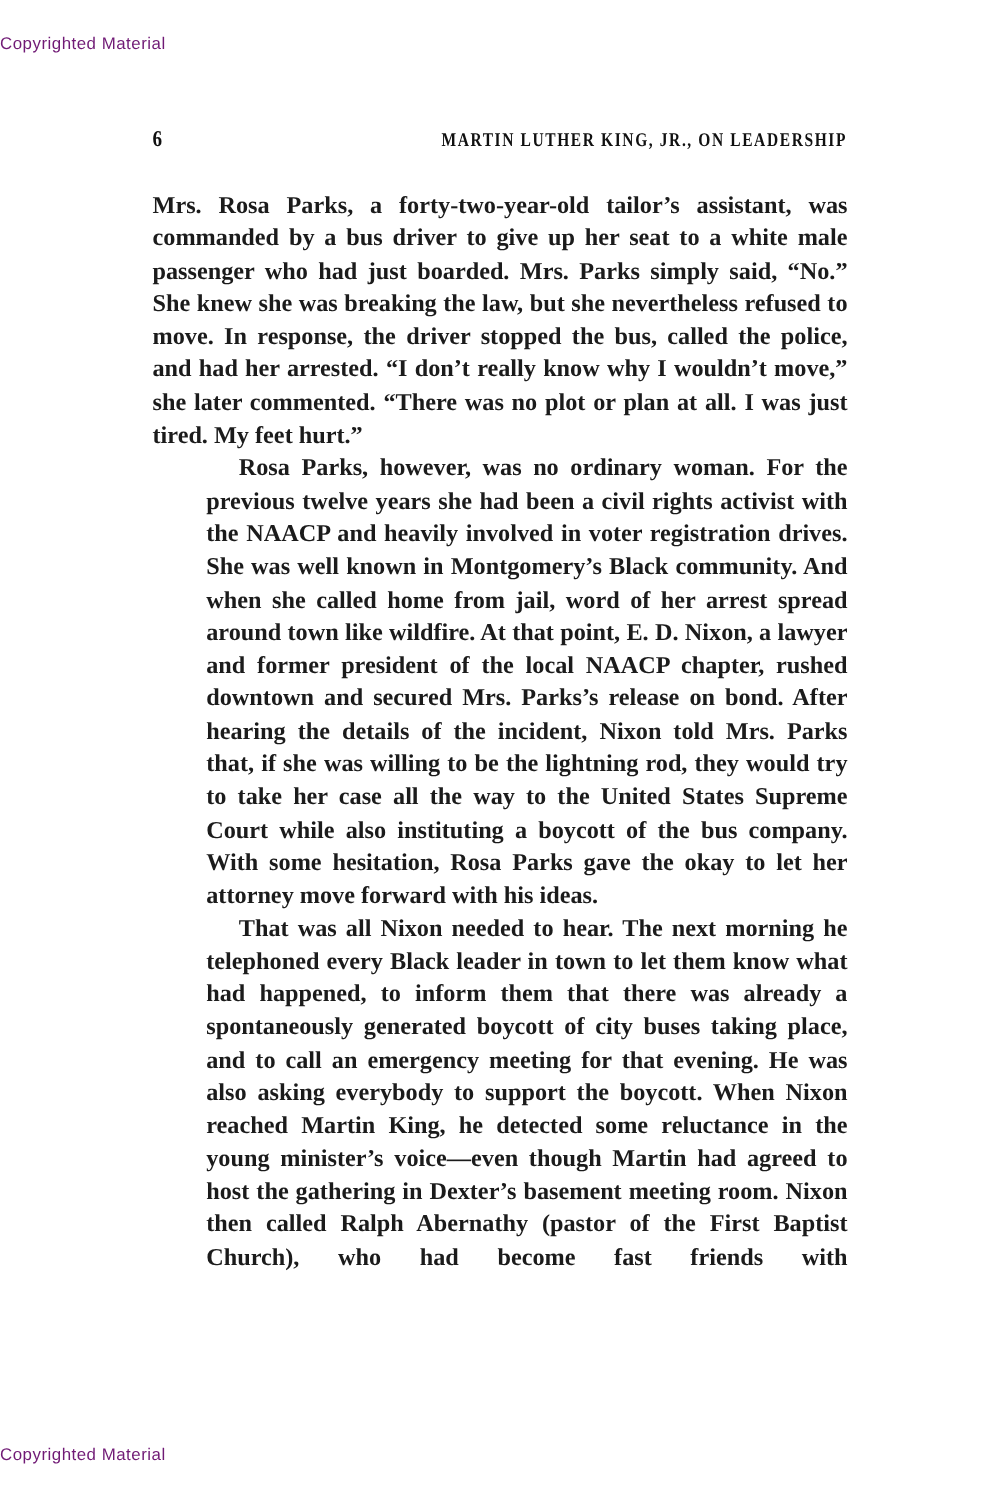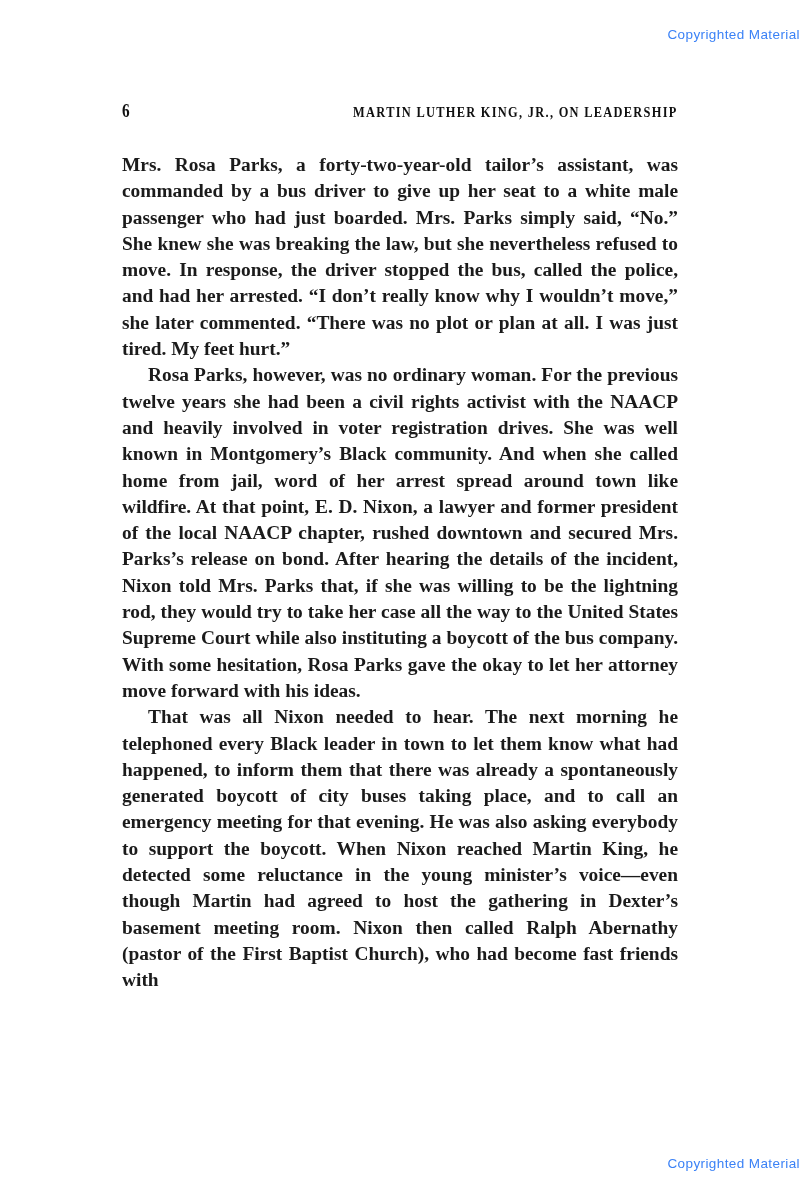--- a/index.html
+++ b/index.html
@@ -11,25 +11,25 @@
     height: 1200px;
     position: relative;
     background: #ffffff;
     font-family: "Liberation Serif", serif;
     overflow: hidden;
   }
   .copyright-notice {
     position: absolute;
     left: 0;
     width: 100%;
-    text-align: right;
+    text-align: left;
     font-family: "Liberation Sans", sans-serif;
     font-size: 13.5px;
     letter-spacing: 0.4px;
-    color: #3b82f6;
+    color: #701a75;
   }
   .copyright-top { top: 27px; }
   .copyright-bottom { top: 1156px; }
 
   .content {
     position: absolute;
     left: 122px;
     right: 122px;
     top: 101px;
   }
@@ -65,20 +65,21 @@
     line-height: 26.3px;
   }
   .body-text p {
     margin: 0;
     text-align: justify;
     text-justify: inter-word;
     font-weight: bold;
   }
   .body-text p.indented {
     text-indent: 26px;
+    margin-left: 43px;
   }
   .body-text p.continues {
     text-align-last: justify;
   }
 </style>
 </head>
 <body>
 
 <div class="copyright-notice copyright-top">Copyrighted Material</div>
 

